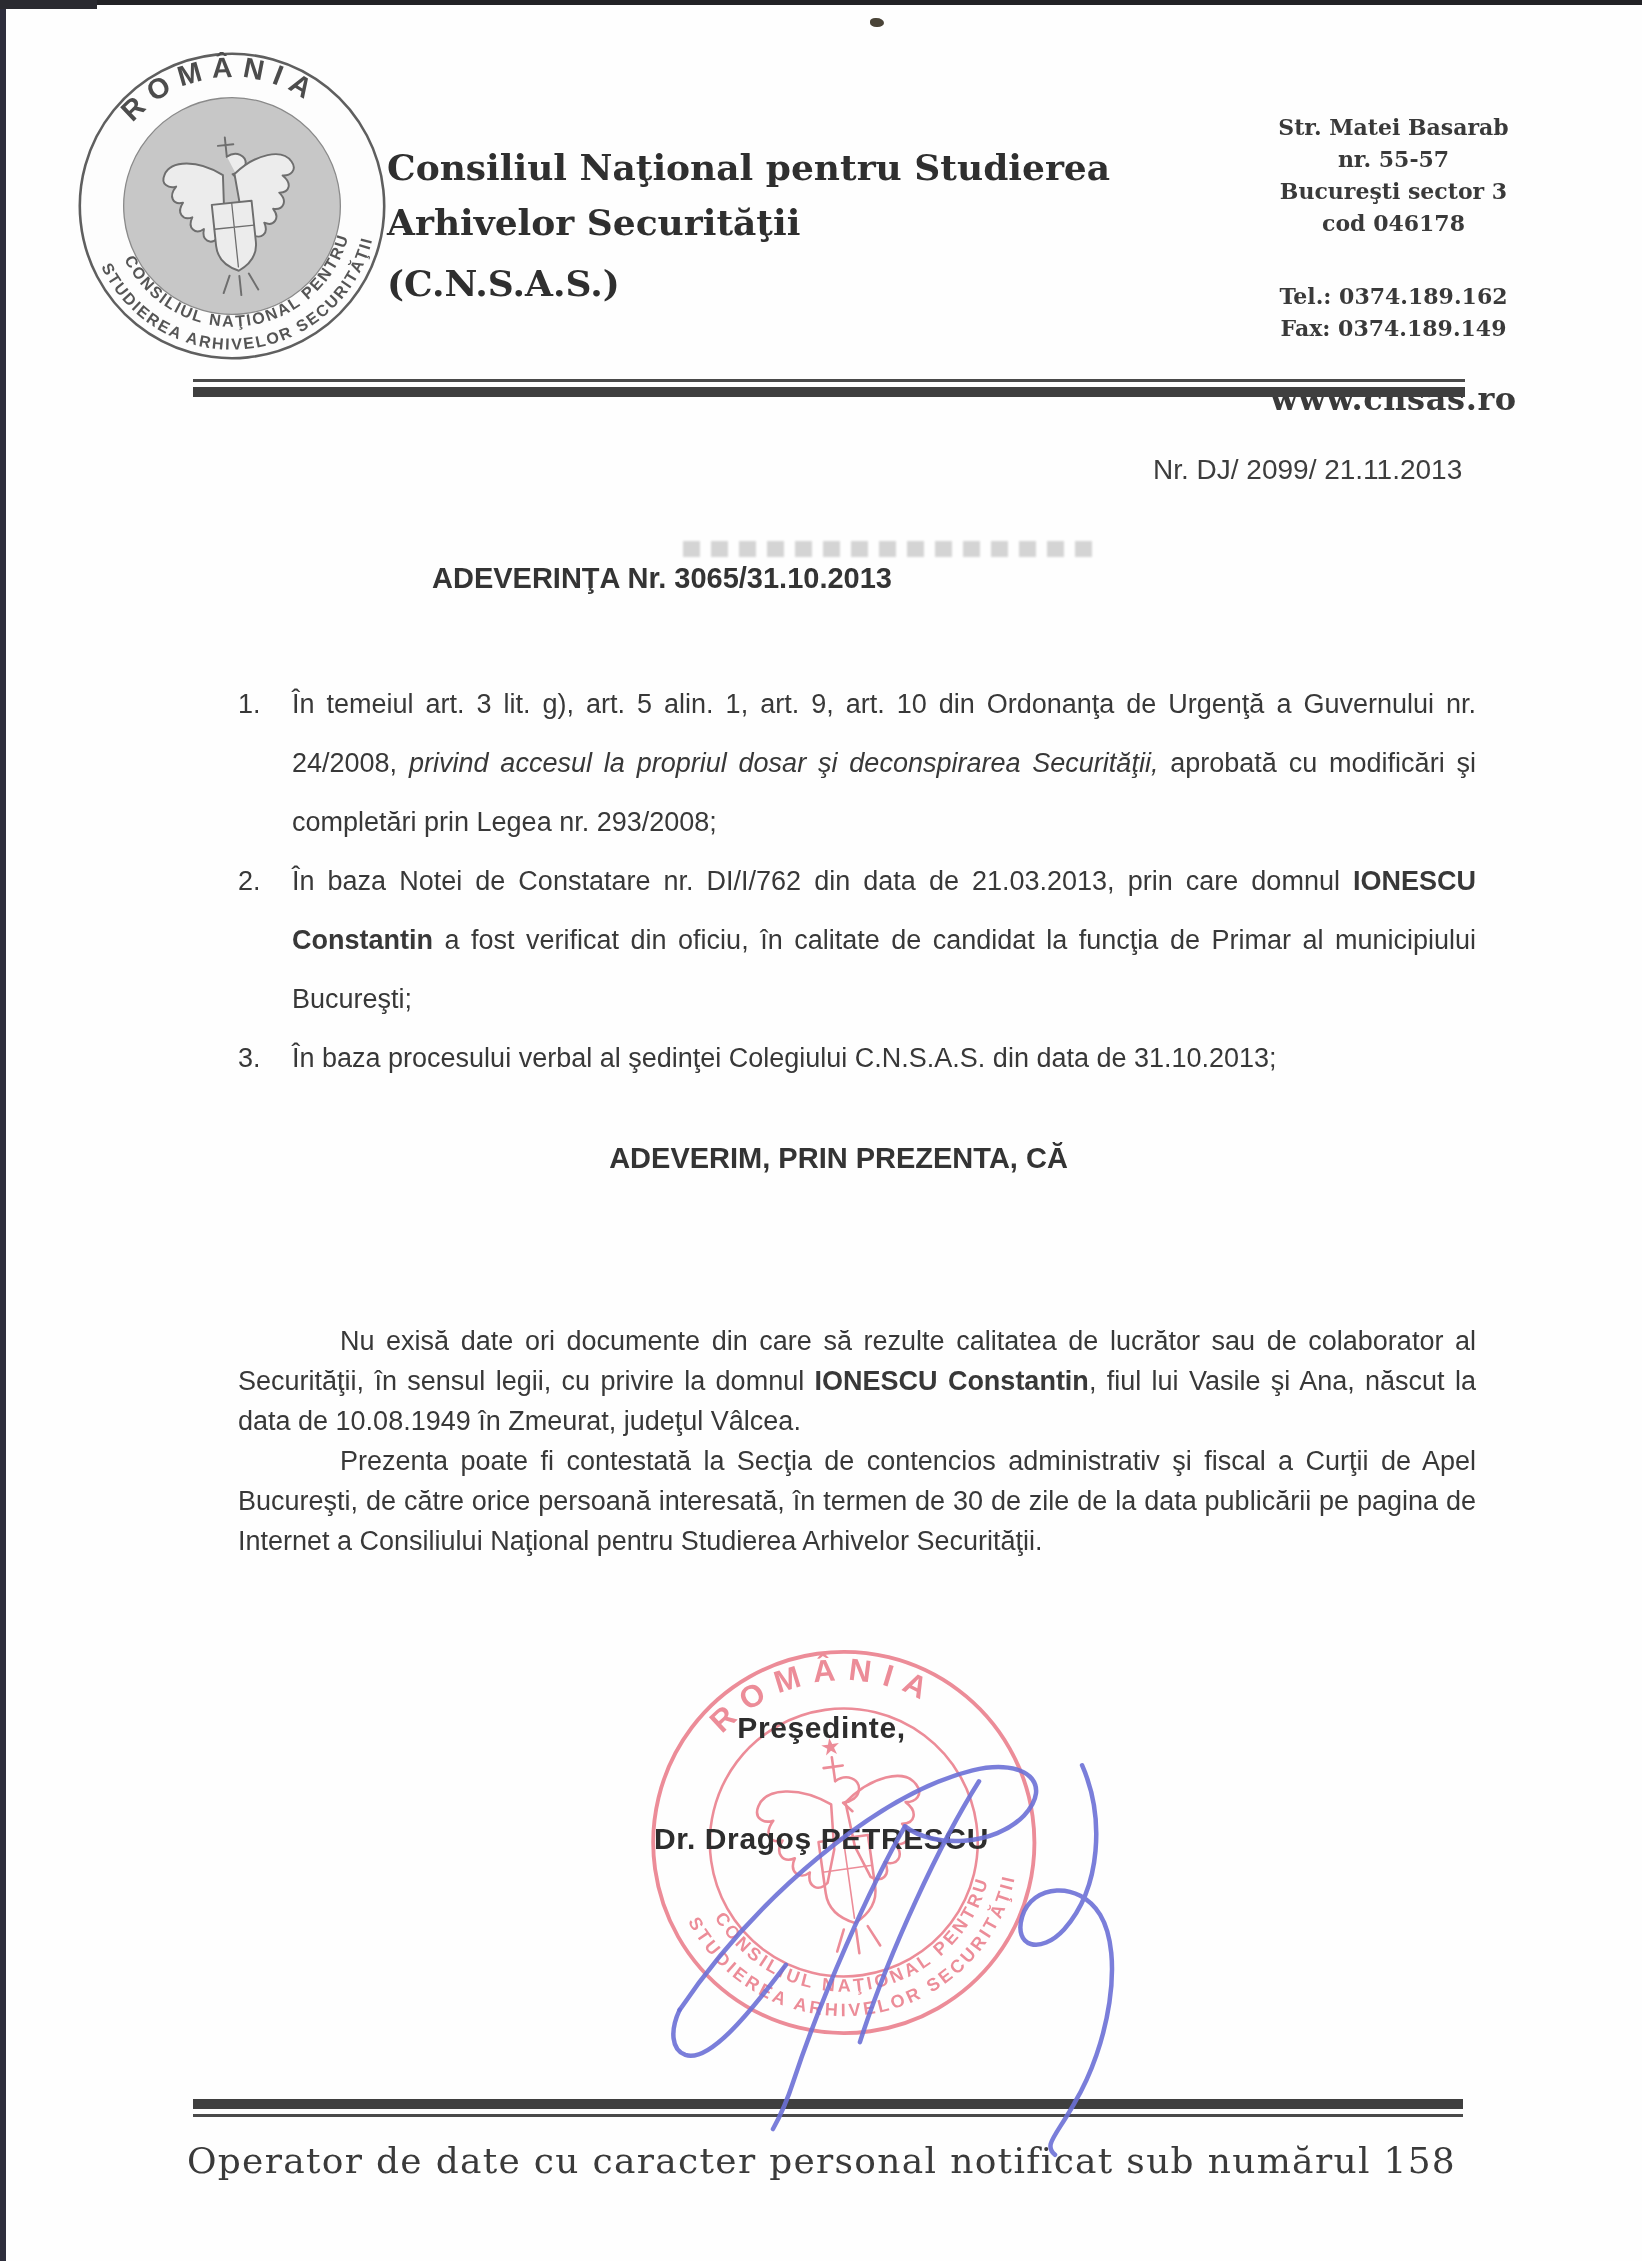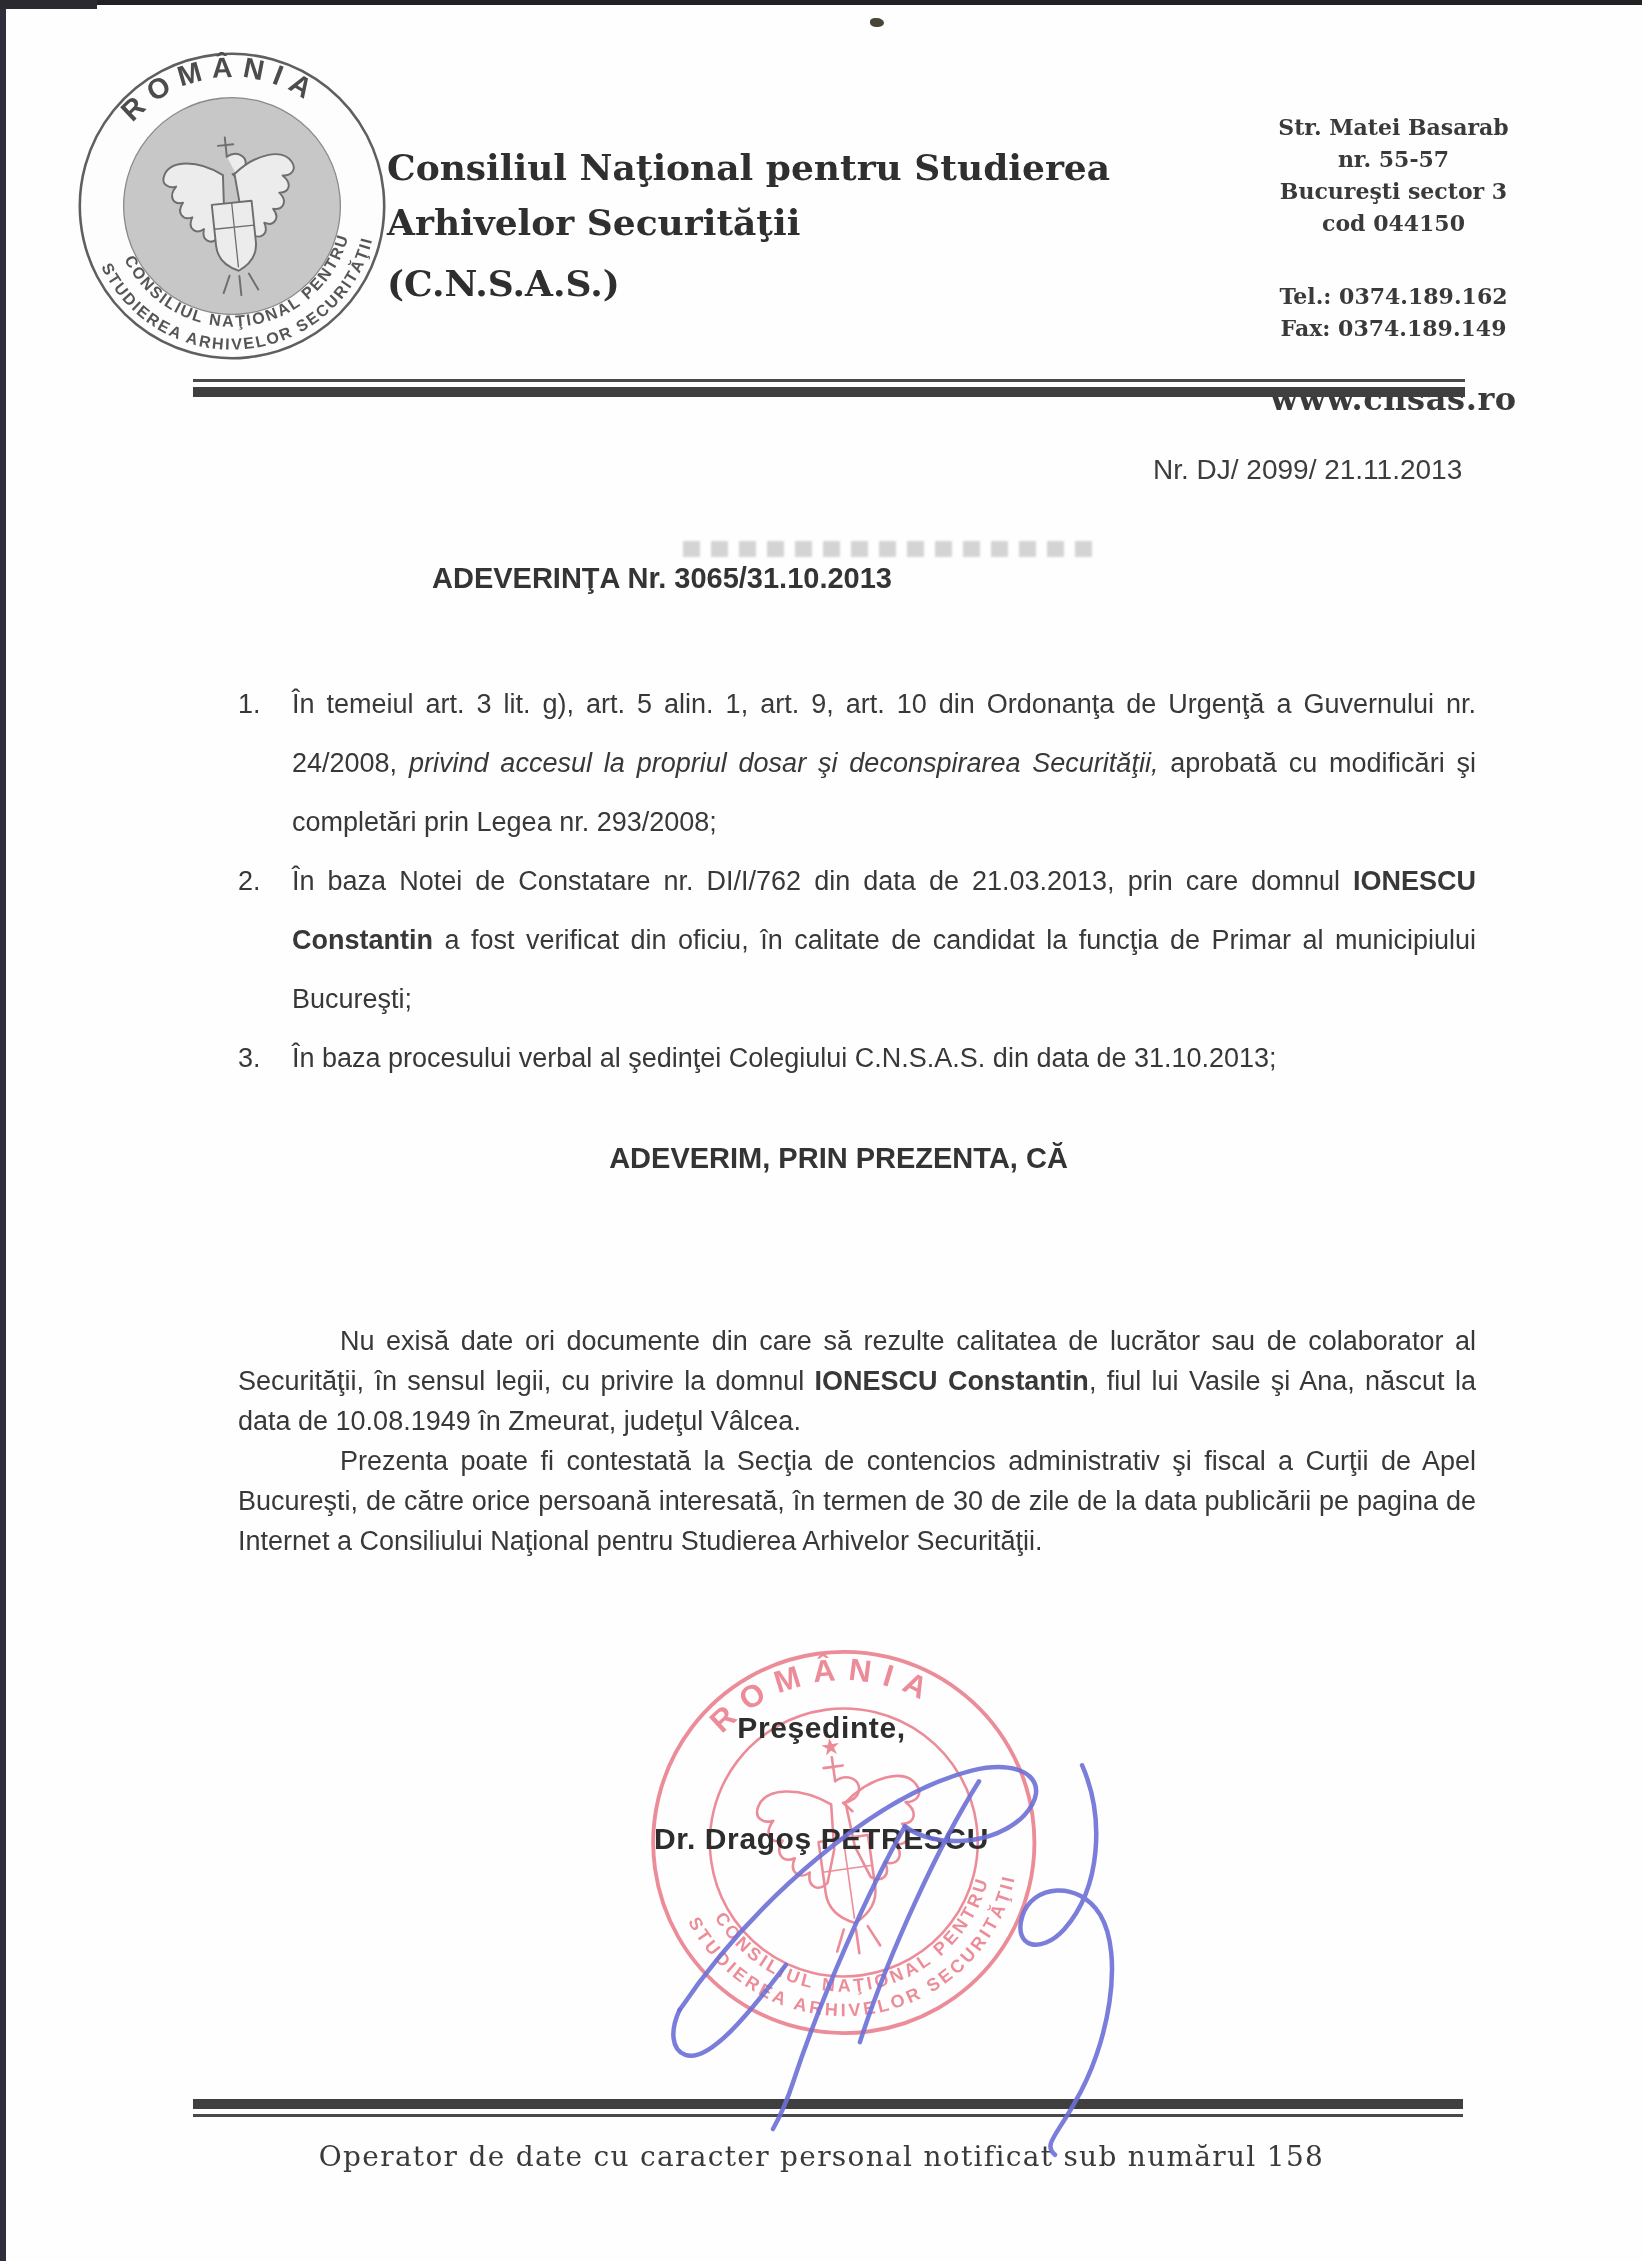--- a/index.html
+++ b/index.html
@@ -39,21 +39,21 @@
   .paras p{margin:0;text-indent:102px;text-align:justify;}
   
   .stamp-wrap{position:absolute;left:631px;top:1630px;width:490px;height:528px;z-index:1;}
   .sig-wrap{position:absolute;left:631px;top:1630px;width:490px;height:528px;z-index:3;}
   .sig-role{position:absolute;left:0;top:1711px;width:1643px;text-align:center;z-index:2;
     font-weight:700;font-size:30px;color:#2d2d2d;letter-spacing:0.6px;}
   .sig-name{position:absolute;left:0;top:1822px;width:1643px;text-align:center;z-index:2;
     font-weight:700;font-size:30px;color:#2d2d2d;letter-spacing:0.6px;}
   
   .footer-note{position:absolute;left:0;top:2140px;width:1643px;text-align:center;
-    font-family:"DejaVu Serif",serif;font-size:28px;letter-spacing:1.3px;color:#3a3a3a;}
+    font-family:"DejaVu Serif",serif;font-size:36px;letter-spacing:1.3px;color:#3a3a3a;}
 </style>
 </head>
 <body>
 
 <div class="page">
 
   <div class="edge-left"></div>
   <div class="edge-top"></div>
   <div class="corner-mark"></div>
   <div class="speck"></div>
@@ -92,21 +92,21 @@
   <div class="org-title">
     <div class="l1">Consiliul Naţional pentru Studierea</div>
     <div class="l2">Arhivelor Securităţii</div>
     <div class="l3">(C.N.S.A.S.)</div>
   </div>
 
   <div class="addr">
     <div>Str. Matei Basarab</div>
     <div>nr. 55-57</div>
     <div>Bucureşti sector 3</div>
-    <div>cod 044150</div>
+    <div>cod 046178</div>
     <div class="contact">
       <div>Tel.: 0374.189.162</div>
       <div>Fax: 0374.189.149</div>
     </div>
     <div class="site">www.cnsas.ro</div>
   </div>
 
   <div class="rule-top-thin"></div>
   <div class="rule-top-thick"></div>
 

